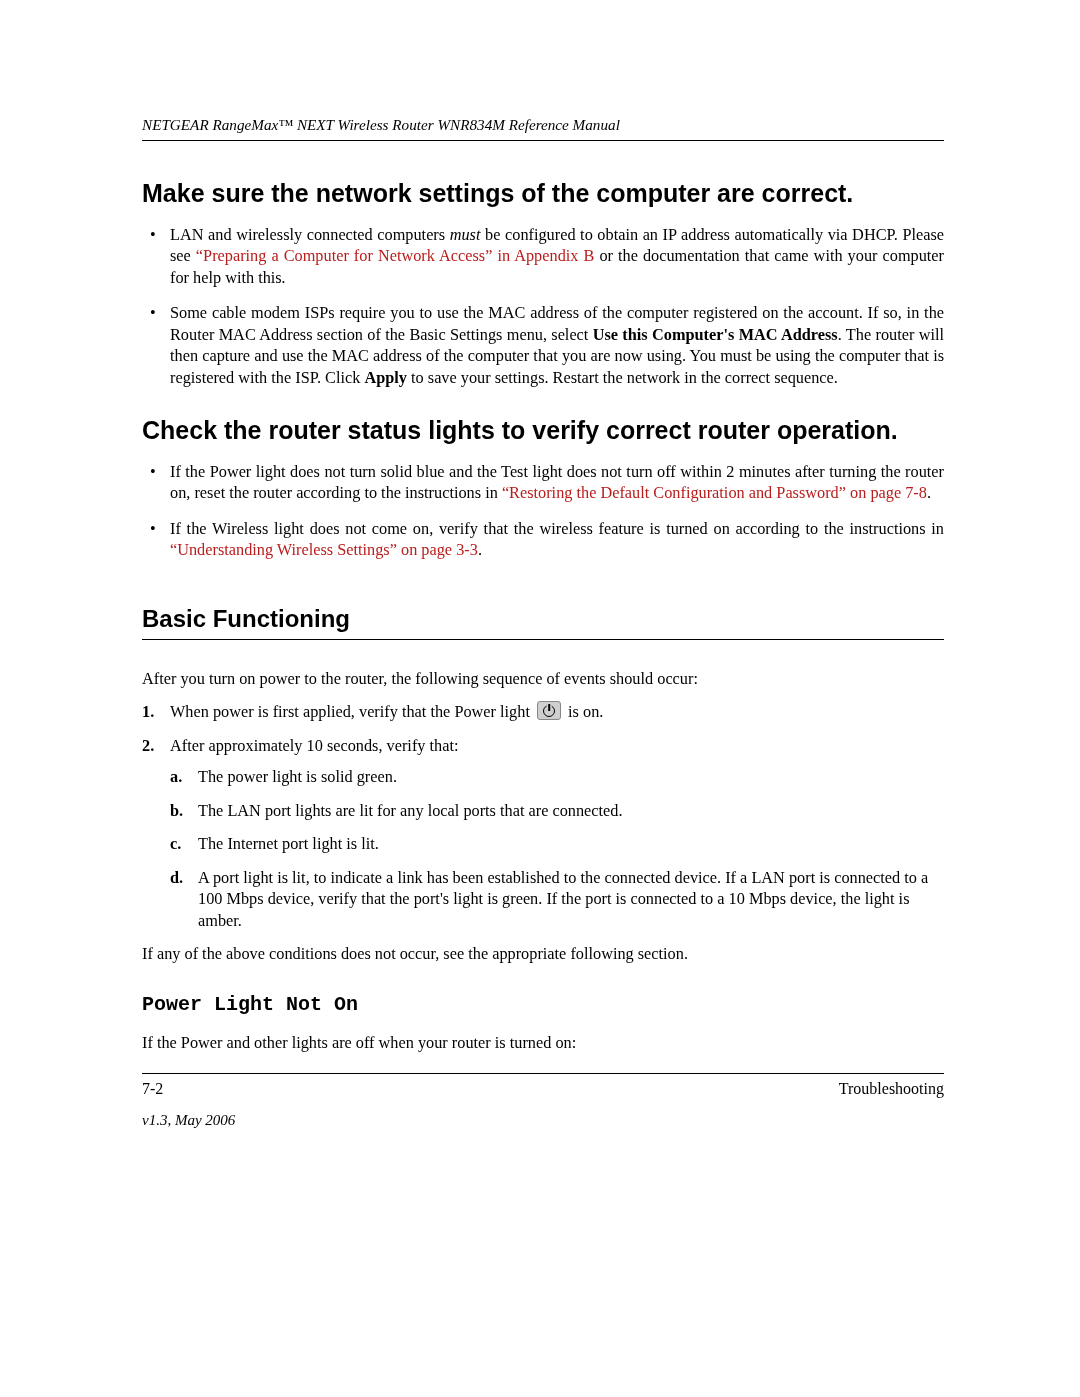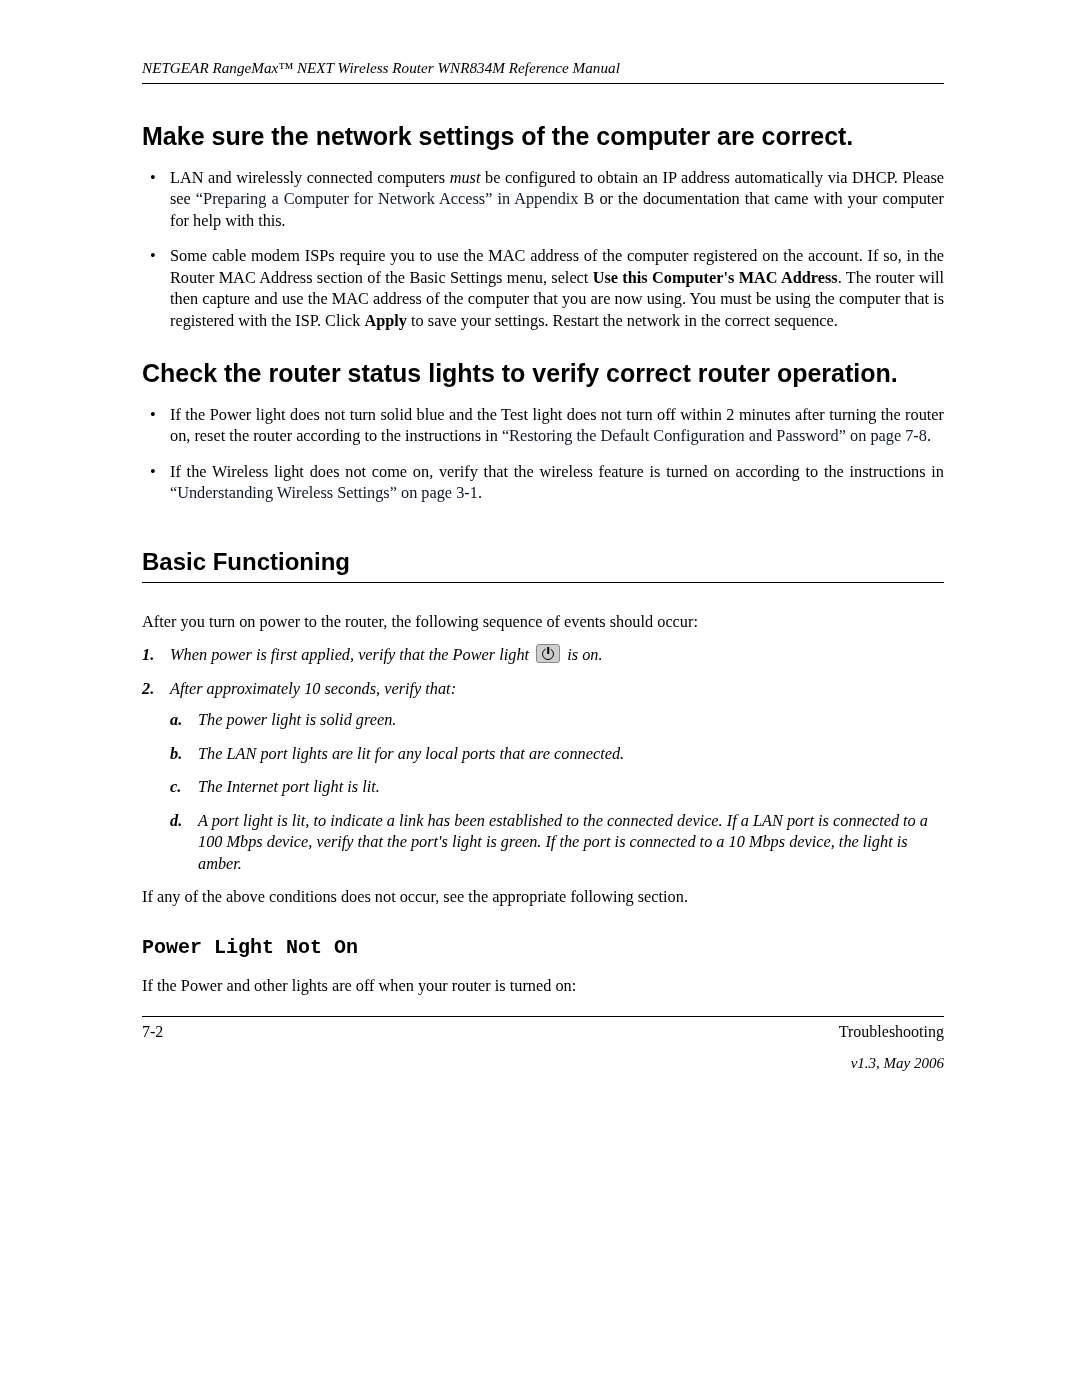--- a/index.html
+++ b/index.html
@@ -7,21 +7,21 @@
     font-size: 16.3px;
     color: #000;
     background: #fff;
     margin: 0;
     padding: 0;
   }
   .page {
     width: 1080px;
     min-height: 1397px;
     box-sizing: border-box;
-    padding: 59px 136px 80px 142px;
+    padding: 116px 136px 80px 142px;
     position: relative;
   }
   .running-header {
     font-style: italic;
     font-size: 15.2px;
     padding-bottom: 6px;
     border-bottom: 1px solid #000;
     margin-bottom: 36px;
   }
   h3.subhead {
@@ -58,39 +58,38 @@
     text-align: justify;
     text-justify: inter-word;
   }
   ul.bullets > li::before {
     content: "•";
     position: absolute;
     left: 8px;
     top: 0;
   }
   .link {
-    color: #0f172a;
+    color: #b91c1c;
   }
   .para {
     margin: 28px 0 12px 0;
     line-height: 1.32;
   }
   ol.numbered {
     margin: 0;
     padding: 0;
     list-style: none;
     counter-reset: num;
   }
   ol.numbered > li {
     position: relative;
     padding-left: 28px;
     margin-bottom: 12px;
     line-height: 1.32;
     counter-increment: num;
-    font-style: italic;
   }
   ol.numbered > li::before {
     content: counter(num) ".";
     font-weight: bold;
     position: absolute;
     left: 0;
     top: 0;
   }
   ol.alpha {
     list-style: none;
@@ -143,21 +142,21 @@
   }
   .footer-rule {
     border-top: 1px solid #000;
     margin-top: 20px;
     padding-top: 6px;
     display: flex;
     justify-content: space-between;
     font-size: 16px;
   }
   .footer-center {
-    text-align: right;
+    text-align: left;
     font-style: italic;
     font-size: 15px;
     margin-top: 14px;
   }
 </style>
 </head>
 <body>
 
 <div class="page">
 
@@ -174,21 +173,21 @@
     </li>
   </ul>
 
   <h3 class="subhead">Check the router status lights to verify correct router operation.</h3>
 
   <ul class="bullets">
     <li>
       <span>If the Power light does not turn solid blue and the Test light does not turn off within 2 minutes after turning the router on, reset the router according to the instructions in </span><span class="link">“Restoring the Default Configuration and Password” on page 7-8</span><span>.</span>
     </li>
     <li>
-      <span>If the Wireless light does not come on, verify that the wireless feature is turned on according to the instructions in </span><span class="link">“Understanding Wireless Settings” on page 3-1</span><span>.</span>
+      <span>If the Wireless light does not come on, verify that the wireless feature is turned on according to the instructions in </span><span class="link">“Understanding Wireless Settings” on page 3-3</span><span>.</span>
     </li>
   </ul>
 
   <h2 class="section-head">Basic Functioning</h2>
 
   <p class="para">After you turn on power to the router, the following sequence of events should occur:</p>
 
   <ol class="numbered">
     <li>
       <span>When power is first applied, verify that the Power light </span><span class="power-icon"></span><span> is on.</span>

